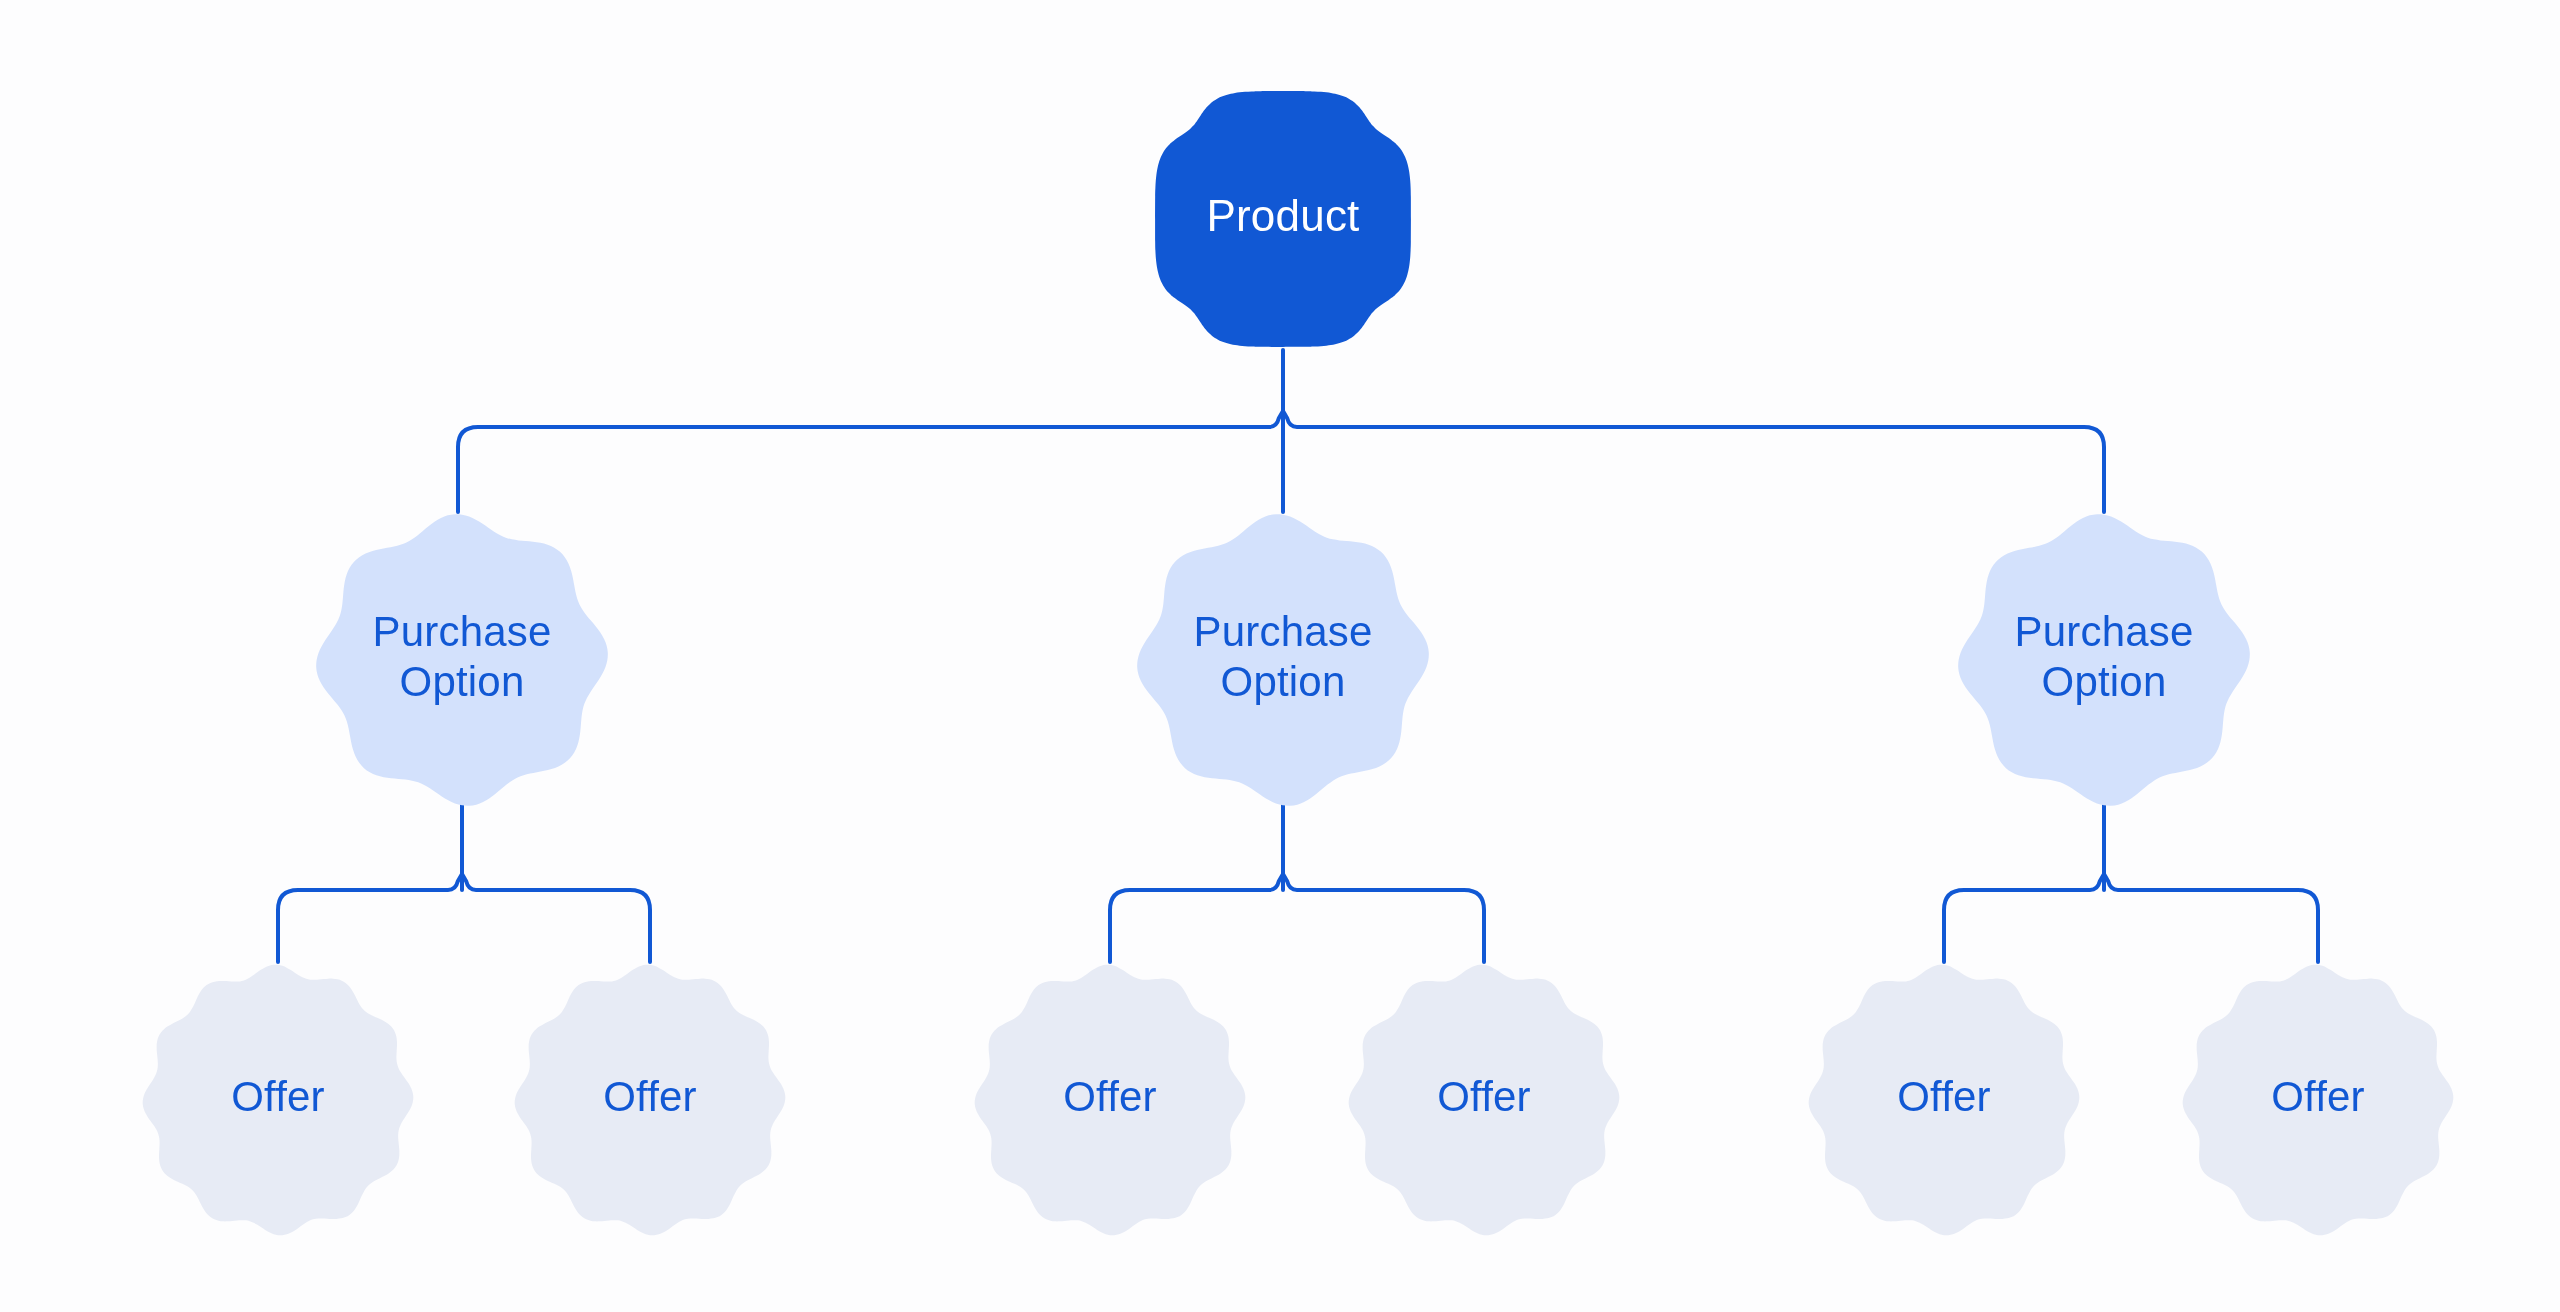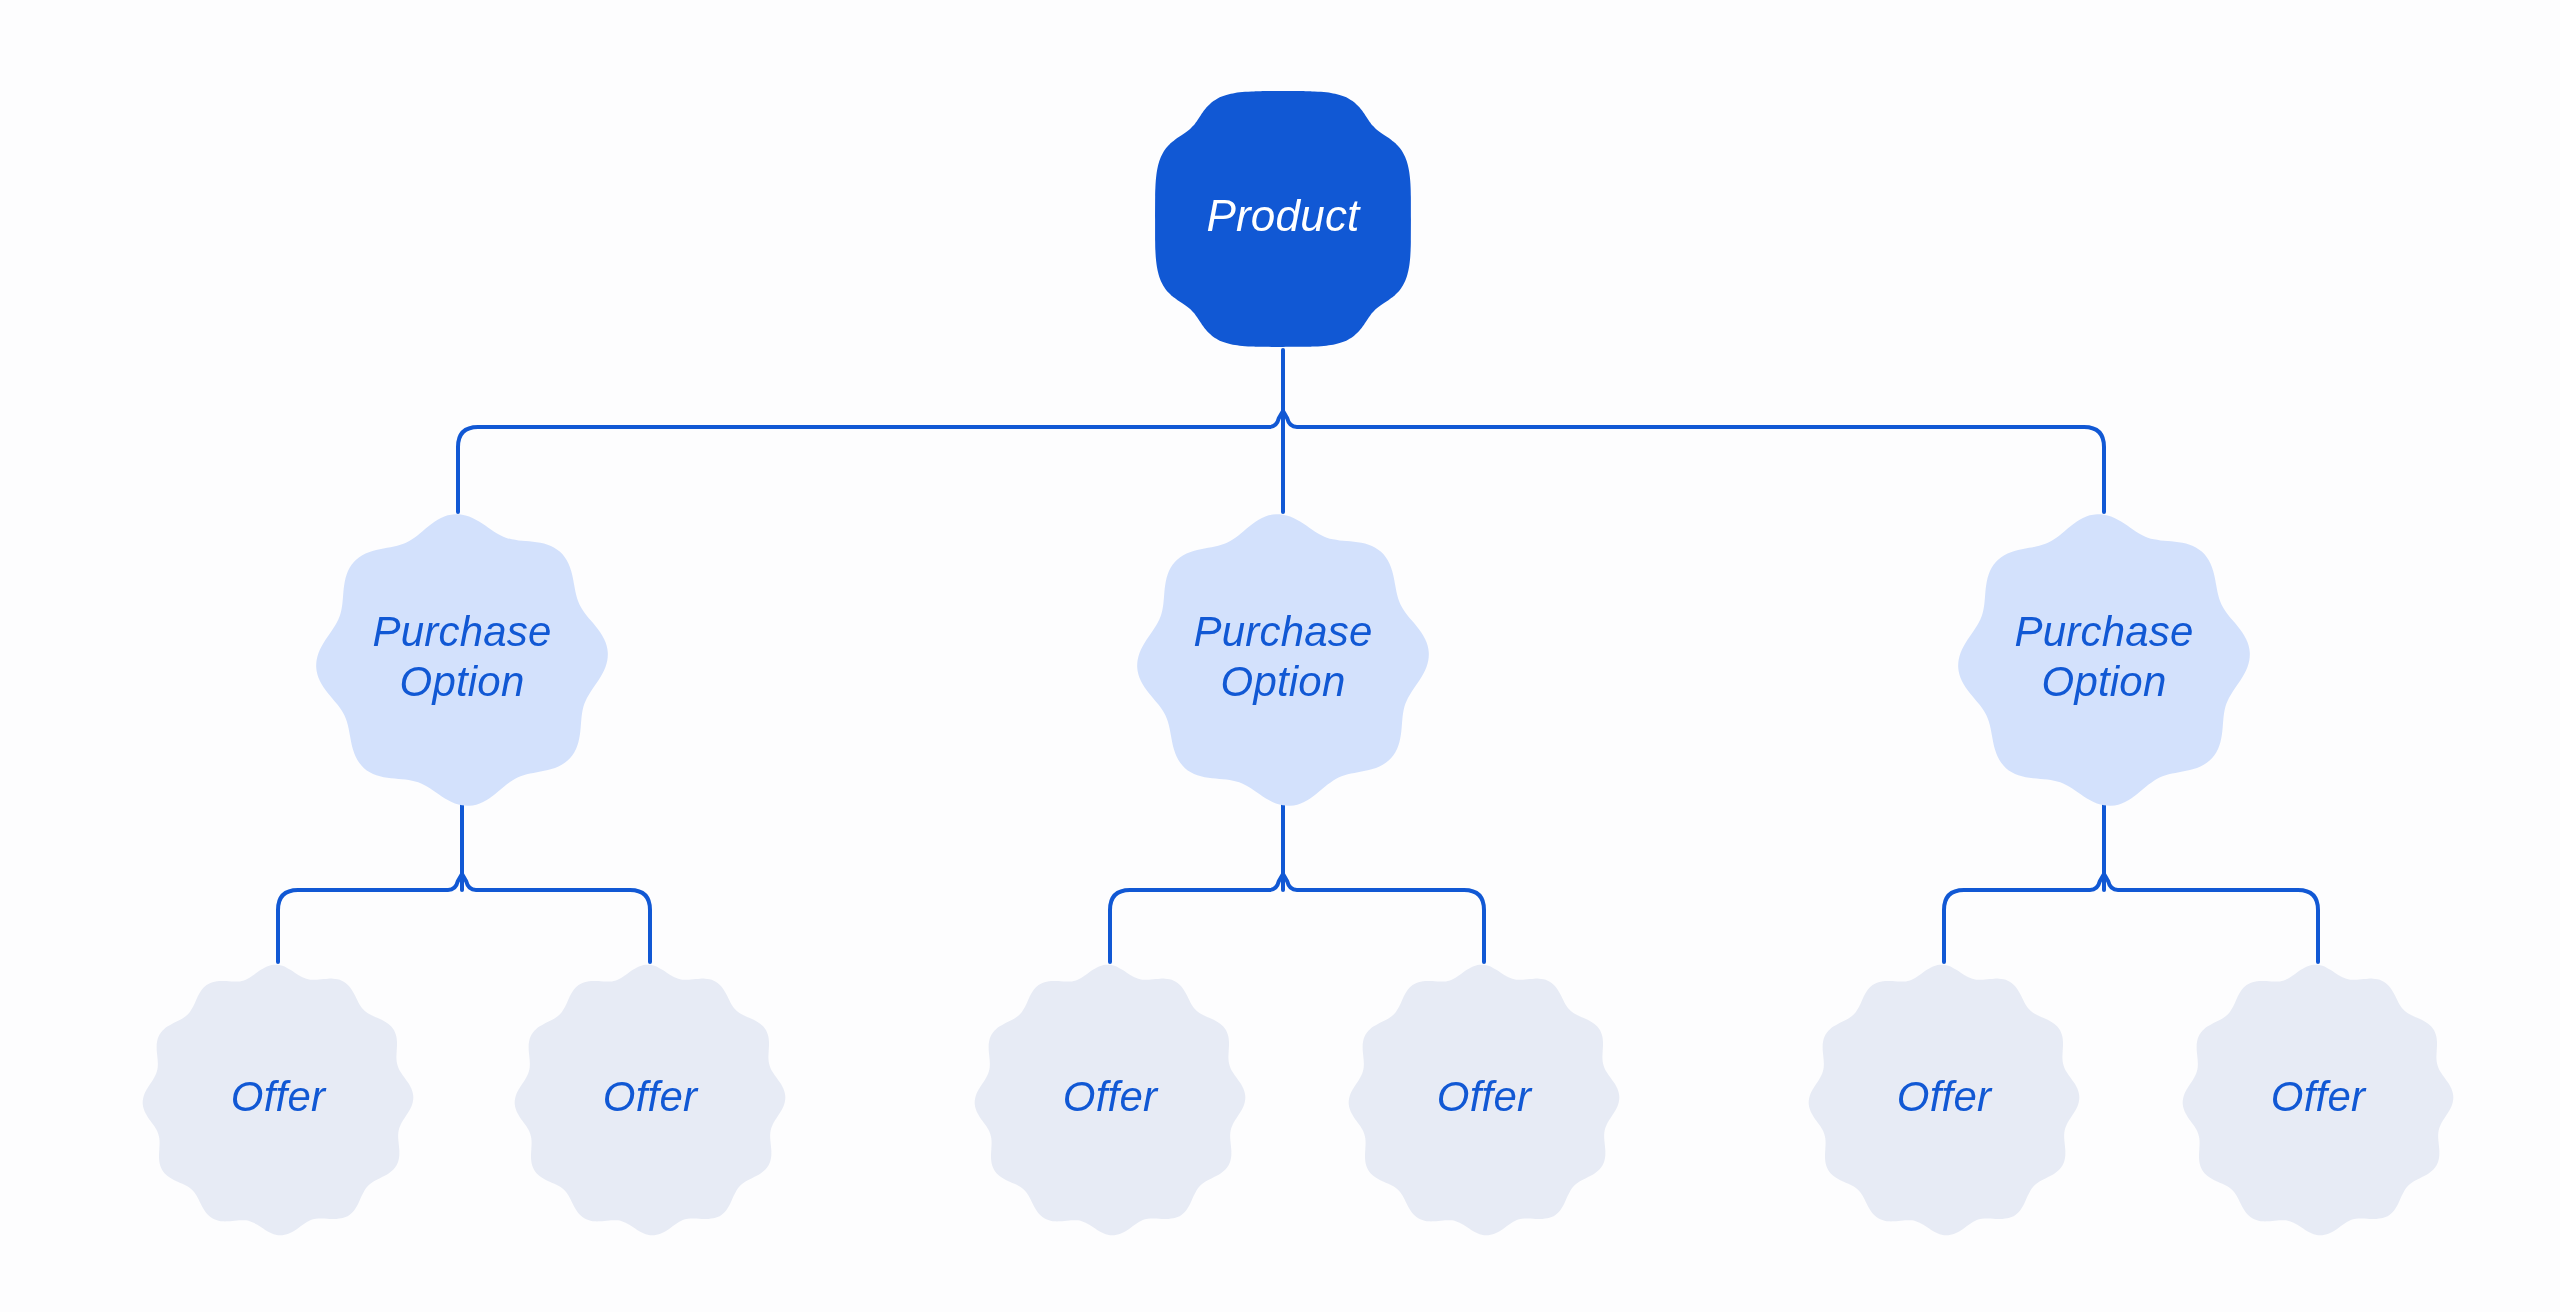--- a/index.html
+++ b/index.html
@@ -11,21 +11,20 @@
     font-family: "Liberation Sans", sans-serif;
     width: 2560px;
     height: 1312px;
     overflow: hidden;
   }
   #diagram-root {
     position: relative;
     width: 2560px;
     height: 1312px;
     background: #fdfdfe;
-    font-style: italic;
   }
   #tree-svg {
     position: absolute;
     top: 0;
     left: 0;
     width: 2560px;
     height: 1312px;
     display: block;
   }
   .node-label {

